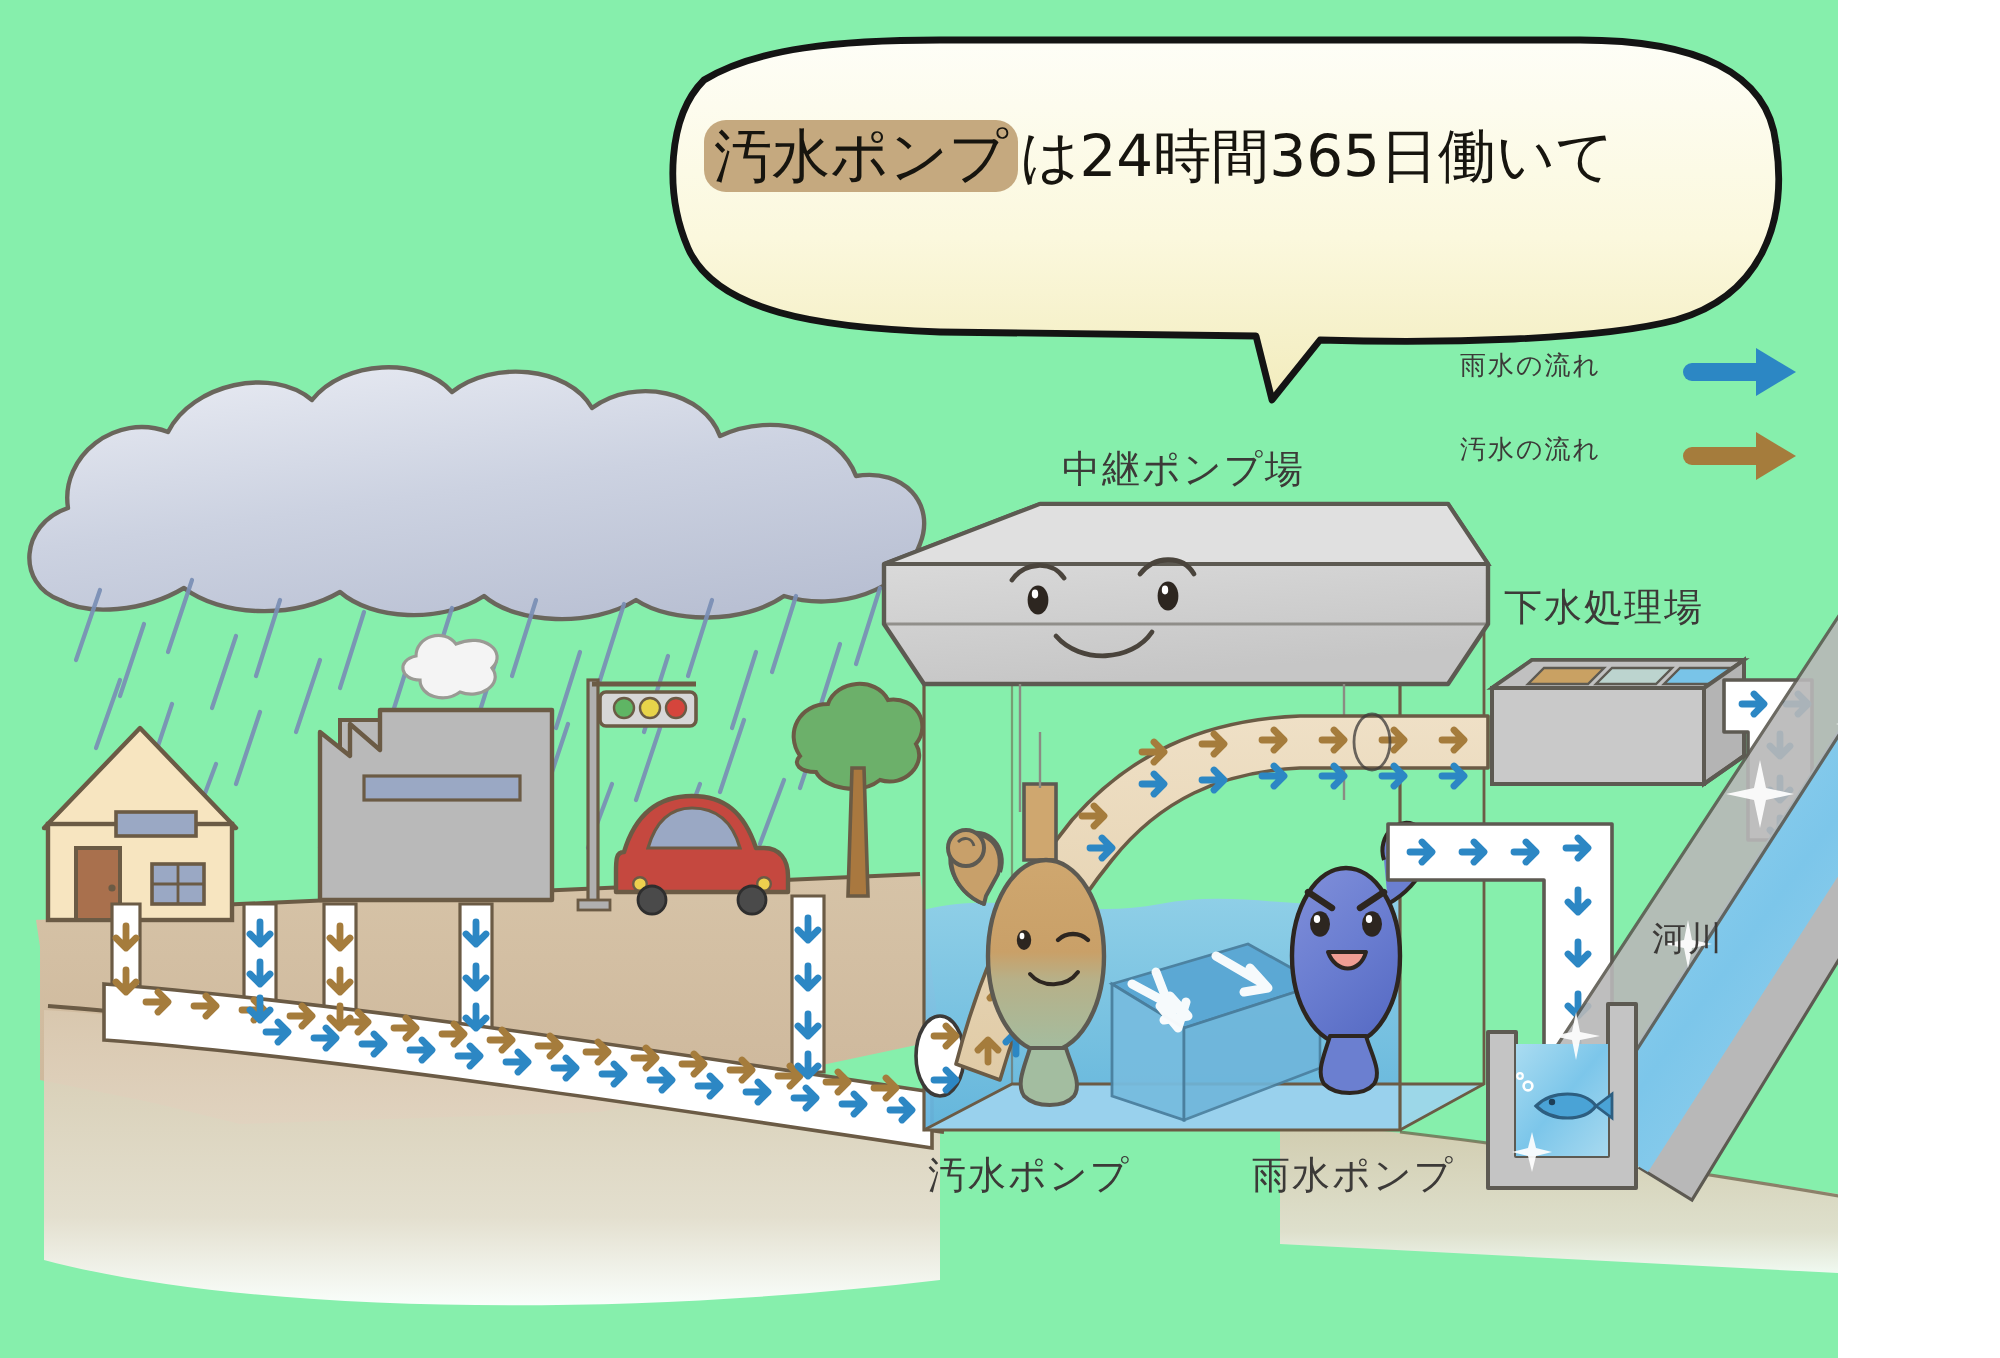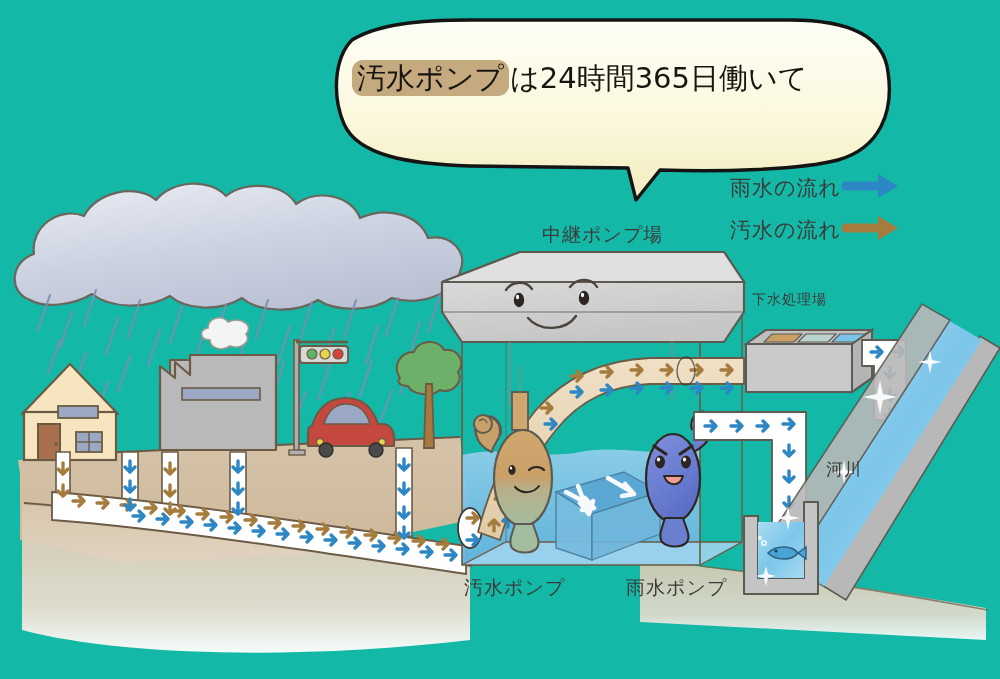--- a/index.html
+++ b/index.html
@@ -3,45 +3,45 @@
 <meta charset="utf-8">
 <title>下水道ポンプ場イラスト</title>
 <style>
   html,body{margin:0;padding:0;background:#ffffff;}
   body{
     font-family:"Liberation Sans","DejaVu Sans",sans-serif;
     -webkit-font-smoothing:antialiased;
   }
   #stage{
     position:relative;
-    width:1000px;height:679px;
-    background:#14b8a6;
+    width:919px;height:679px;
+    background:#86efac;
     overflow:hidden;
   }
   #art{position:absolute;left:0;top:0;width:1000px;height:679px;}
 
   
   .lbl{
     position:absolute;
     color:#3c3a38;
     font-family:"Liberation Sans","DejaVu Sans",sans-serif;
     white-space:nowrap;
     letter-spacing:1px;
     user-select:none;
   }
-  .lbl-relay{left:542px;top:222px;font-size:19px;}
-  .lbl-plant{left:752px;top:291px;font-size:14px;}
+  .lbl-relay{left:531px;top:222px;font-size:19px;}
+  .lbl-plant{left:752px;top:291px;font-size:19px;}
   .lbl-river{left:826px;top:458px;font-size:17px;}
   .lbl-sewpump{left:464px;top:575px;font-size:19px;}
   .lbl-rainpump{left:626px;top:575px;font-size:19px;}
   .legend-row{
     position:absolute;display:flex;align-items:center;gap:6px;
   }
   .legend-row span.t{
-    font-size:21px;color:#3c3a38;letter-spacing:1px;
+    font-size:13px;color:#3c3a38;letter-spacing:1px;
     font-family:"Liberation Sans","DejaVu Sans",sans-serif;
   }
   .legend-rain{left:730px;top:174px;}
   .legend-sew{left:730px;top:216px;}
 
   
   .bubble-text{
     position:absolute;left:352px;top:57px;width:520px;
     font-size:29px;line-height:1.45;color:#17150f;
     font-family:"DejaVu Sans","Liberation Sans",sans-serif;

